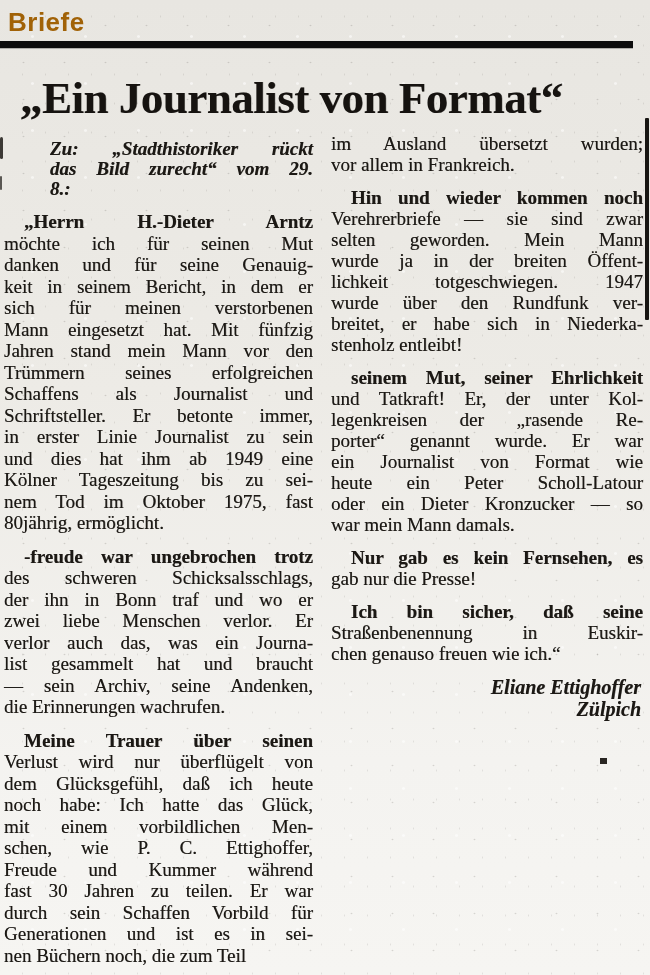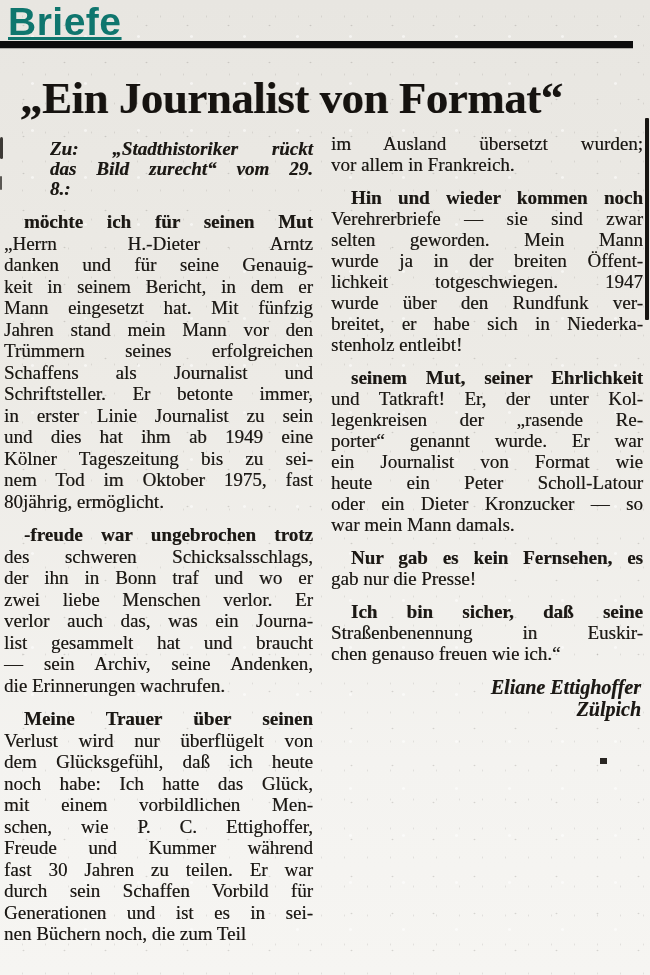--- a/index.html
+++ b/index.html
@@ -16,22 +16,22 @@
     background-size: 41px 37px, 23px 29px, 53px 47px, 100% 100%;
     background-position: 3px 7px, 11px 2px, 6px 13px, 0 0;
     font-family: "Liberation Serif", "DejaVu Serif", serif;
     color: #1b1814;
   }
   .page { position: absolute; inset: 0; }
 
   .masthead {
     position: absolute; left: 8px; top: 2px;
     font-family: "Liberation Sans", "DejaVu Sans", sans-serif;
-    font-weight: 700; font-size: 39px; line-height: 40px;
-    letter-spacing: 0.5px; color: #0f766e; text-decoration: underline;
+    font-weight: 700; font-size: 26px; line-height: 40px;
+    letter-spacing: 0.5px; color: #a16207;
   }
   .masthead-rule {
     position: absolute; left: 0; top: 41px;
     width: 633px; height: 7px; background: #0d0d0d;
     box-shadow: 0 1px 0 rgba(13,13,13,0.25);
   }
 
   .headline {
     position: absolute; left: 12px; top: 64px; width: 632px; margin: 8px;
     font-weight: 700; font-size: 45px; line-height: 52px;
@@ -86,24 +86,25 @@
 
   <h1 class="headline">„Ein Journalist von Format“</h1>
 
   <div class="col col-left">
     <div class="para intro">
         <div class="line">Zu: „Stadthistoriker rückt</div>
         <div class="line">das Bild zurecht“ vom 29.</div>
         <div class="line last">8.:</div>
       </div>
     <div class="para indent">
+        <div class="line">„Herrn H.-Dieter Arntz</div>
         <div class="line">möchte ich für seinen Mut</div>
-        <div class="line">„Herrn H.-Dieter Arntz</div>
         <div class="line">danken und für seine Genauig-</div>
         <div class="line">keit in seinem Bericht, in dem er</div>
+        <div class="line">sich für meinen verstorbenen</div>
         <div class="line">Mann eingesetzt hat. Mit fünfzig</div>
         <div class="line">Jahren stand mein Mann vor den</div>
         <div class="line">Trümmern seines erfolgreichen</div>
         <div class="line">Schaffens als Journalist und</div>
         <div class="line">Schriftsteller. Er betonte immer,</div>
         <div class="line">in erster Linie Journalist zu sein</div>
         <div class="line">und dies hat ihm ab 1949 eine</div>
         <div class="line">Kölner Tageszeitung bis zu sei-</div>
         <div class="line">nem Tod im Oktober 1975, fast</div>
         <div class="line last">80jährig, ermöglicht.</div>

